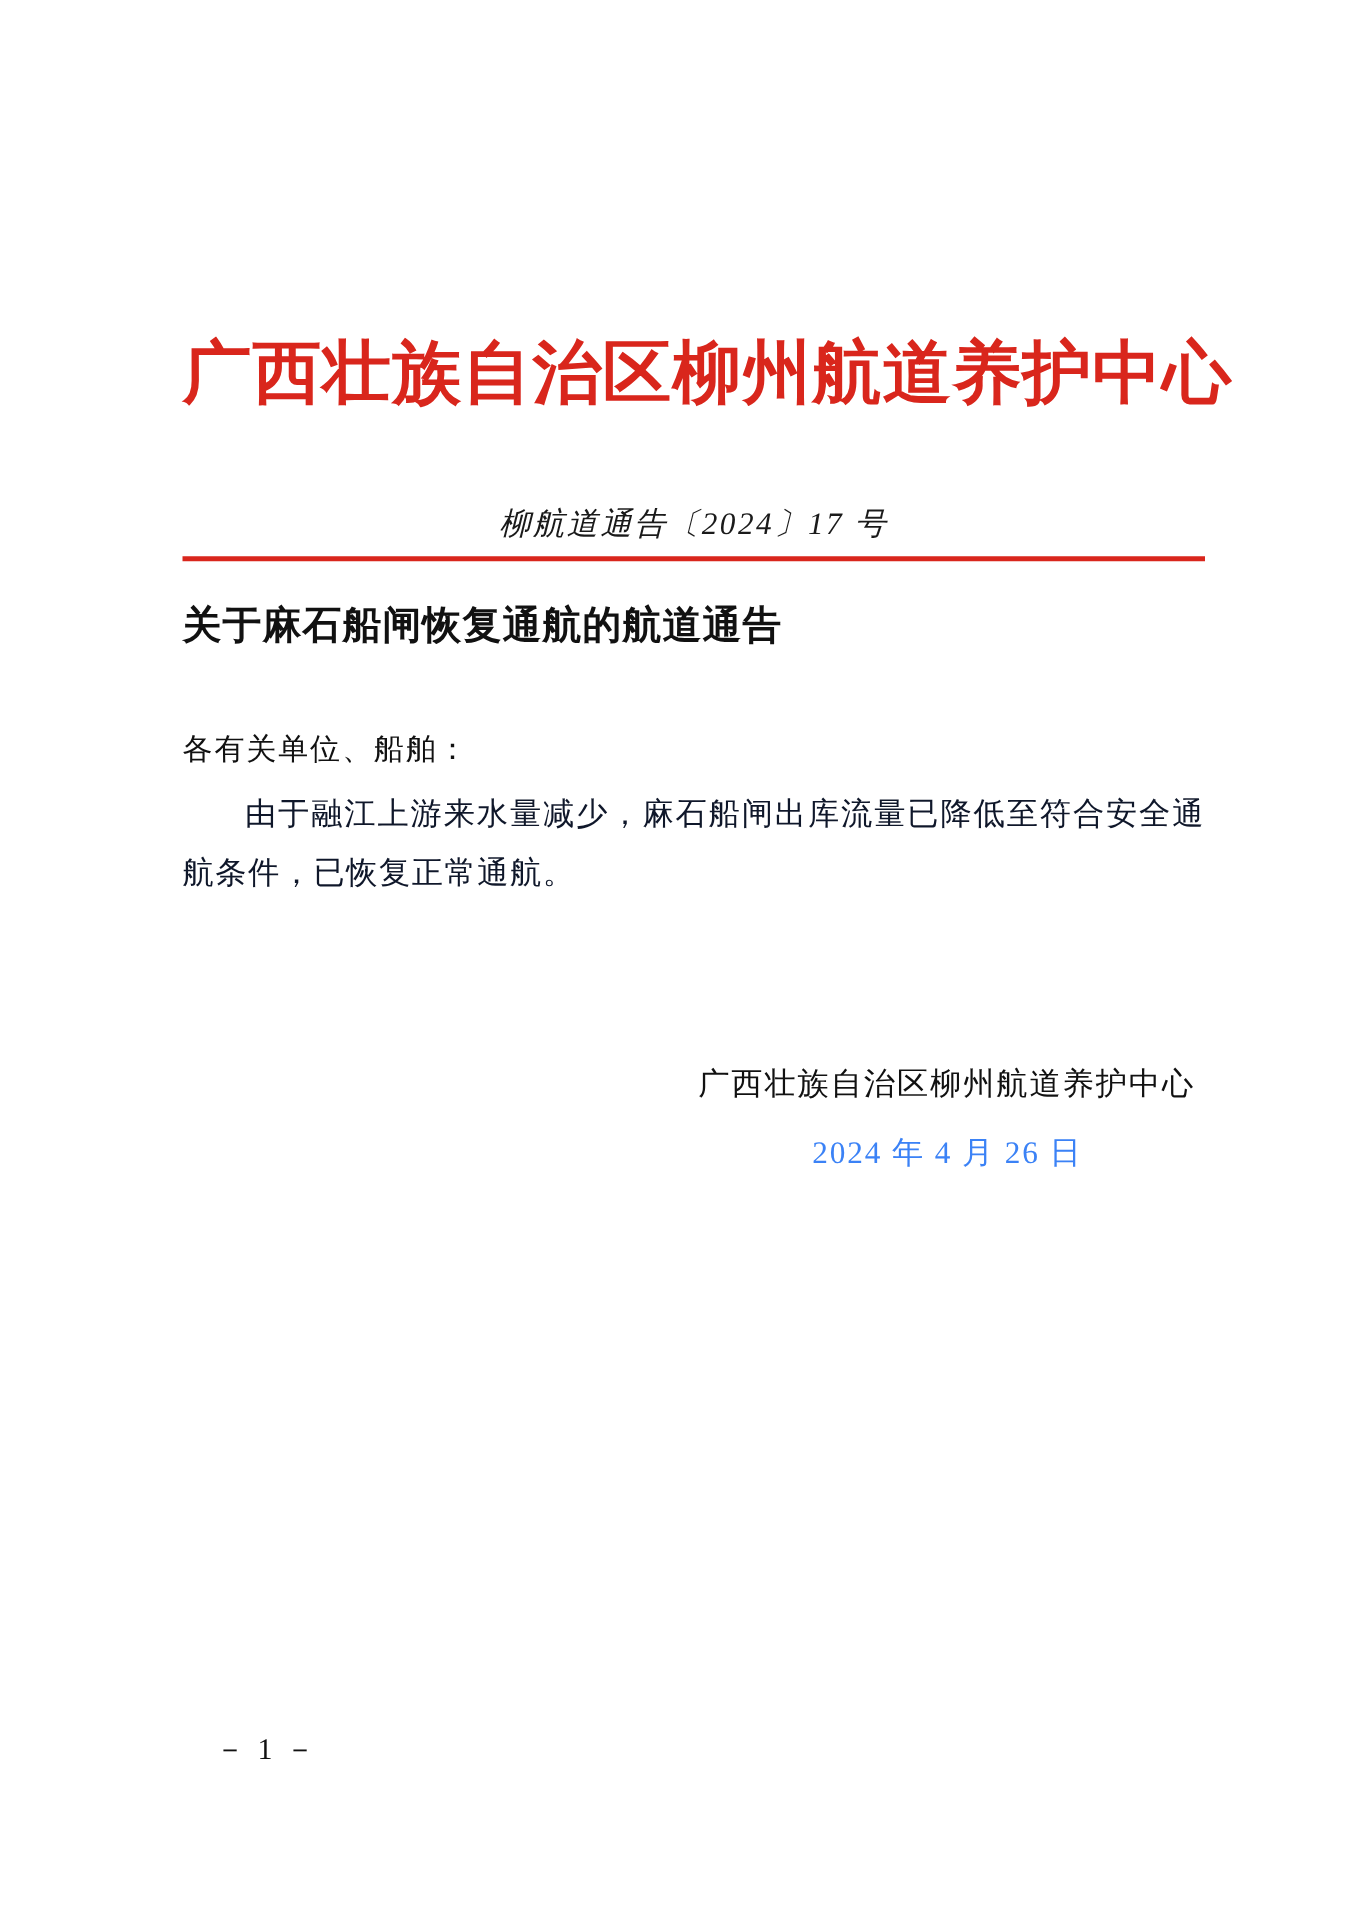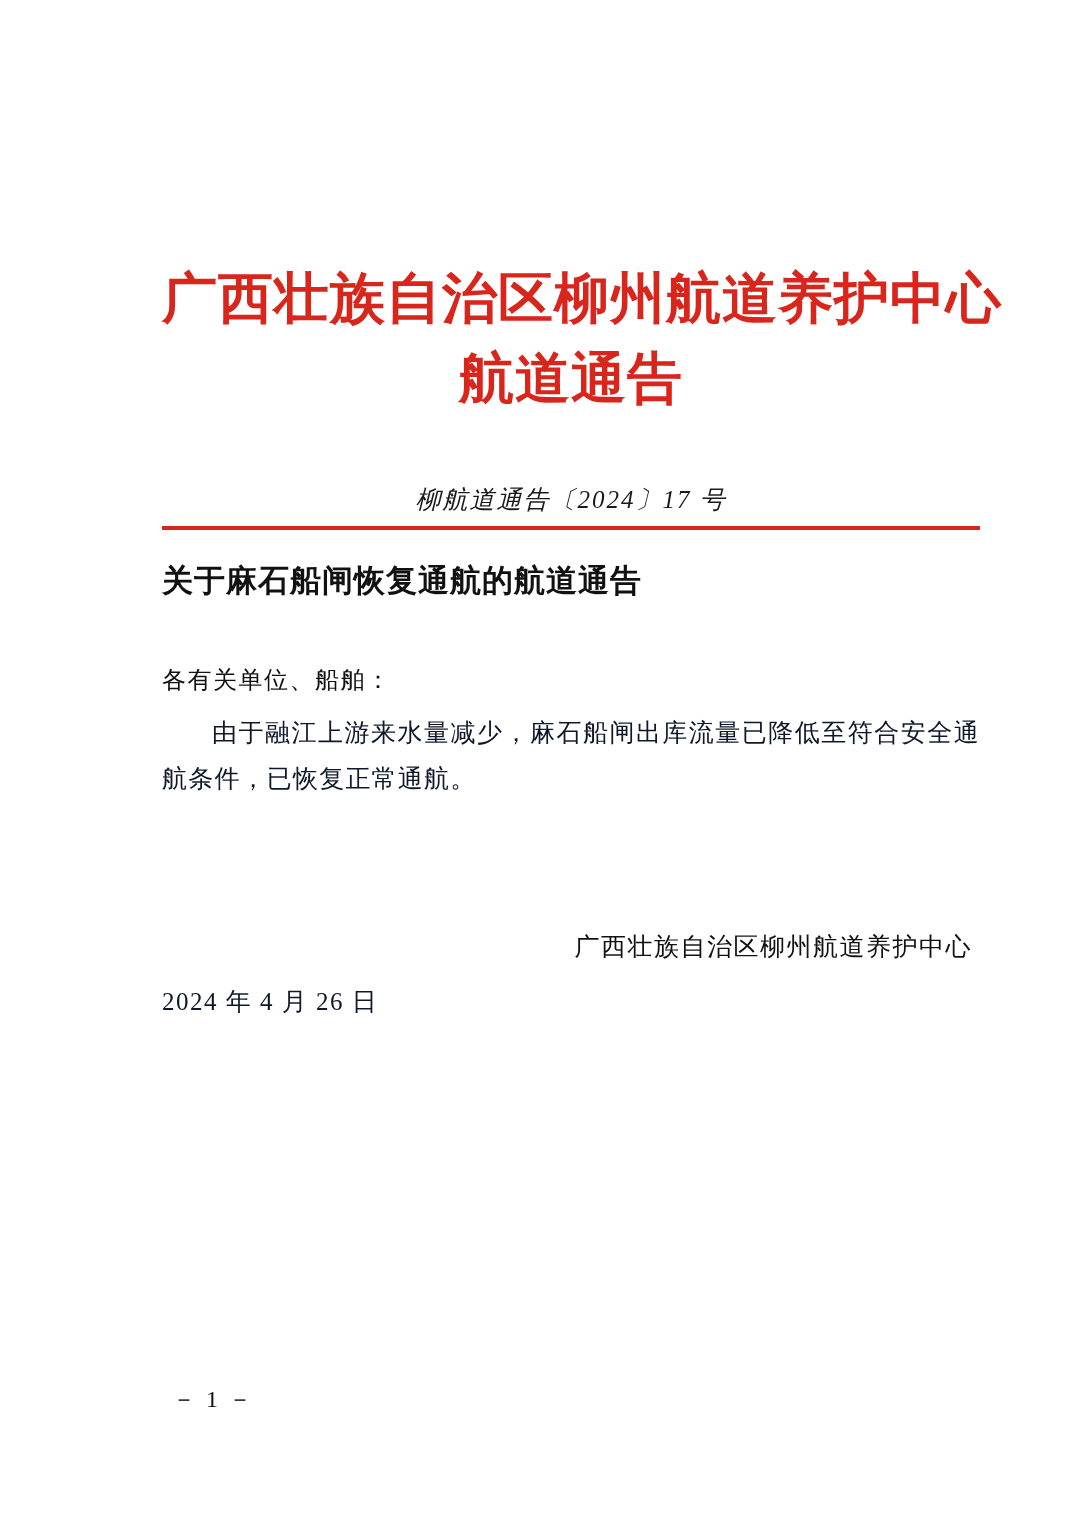--- a/index.html
+++ b/index.html
@@ -10,21 +10,21 @@
   .page {
     position: relative;
     width: 1080px;
     height: 1528px;
     background: #ffffff;
     font-family: "Liberation Serif", serif;
     overflow: hidden;
   }
   .doc-body {
     position: absolute;
-    left: 162px;
+    left: 146px;
     top: 0;
     width: 818px;
     height: 100%;
   }
   .masthead {
     margin-top: 262px;
     text-align: center;
     color: #d9261c;
     font-family: "Liberation Serif", serif;
     font-weight: bold;
@@ -84,44 +84,43 @@
   .signature {
     margin-top: 128px;
     text-align: right;
     font-size: 25px;
     color: #111111;
     letter-spacing: 1.5px;
     padding-right: 8px;
   }
   .sig-date {
     margin-top: 22px;
-    text-align: left;
+    text-align: right;
     font-size: 25px;
-    color: #0f172a;
+    color: #3b82f6;
     letter-spacing: 1.5px;
     padding-right: 98px;
   }
   .page-number {
     position: absolute;
     left: 172px;
     top: 1383px;
     font-size: 24px;
     color: #111111;
     letter-spacing: 2px;
   }
 </style>
 </head>
 <body>
 
 <div class="page">
   <div class="doc-body">
 
     <div class="masthead">
       <span class="line1">广西壮族自治区柳州航道养护中心</span>
-      <span class="line2">航道通告</span>
     </div>
 
     <div class="doc-number">柳航道通告〔2024〕17 号</div>
 
     <div class="red-rule"></div>
 
     <div class="doc-title">关于麻石船闸恢复通航的航道通告</div>
 
     <div class="salutation">各有关单位、船舶：</div>
 

